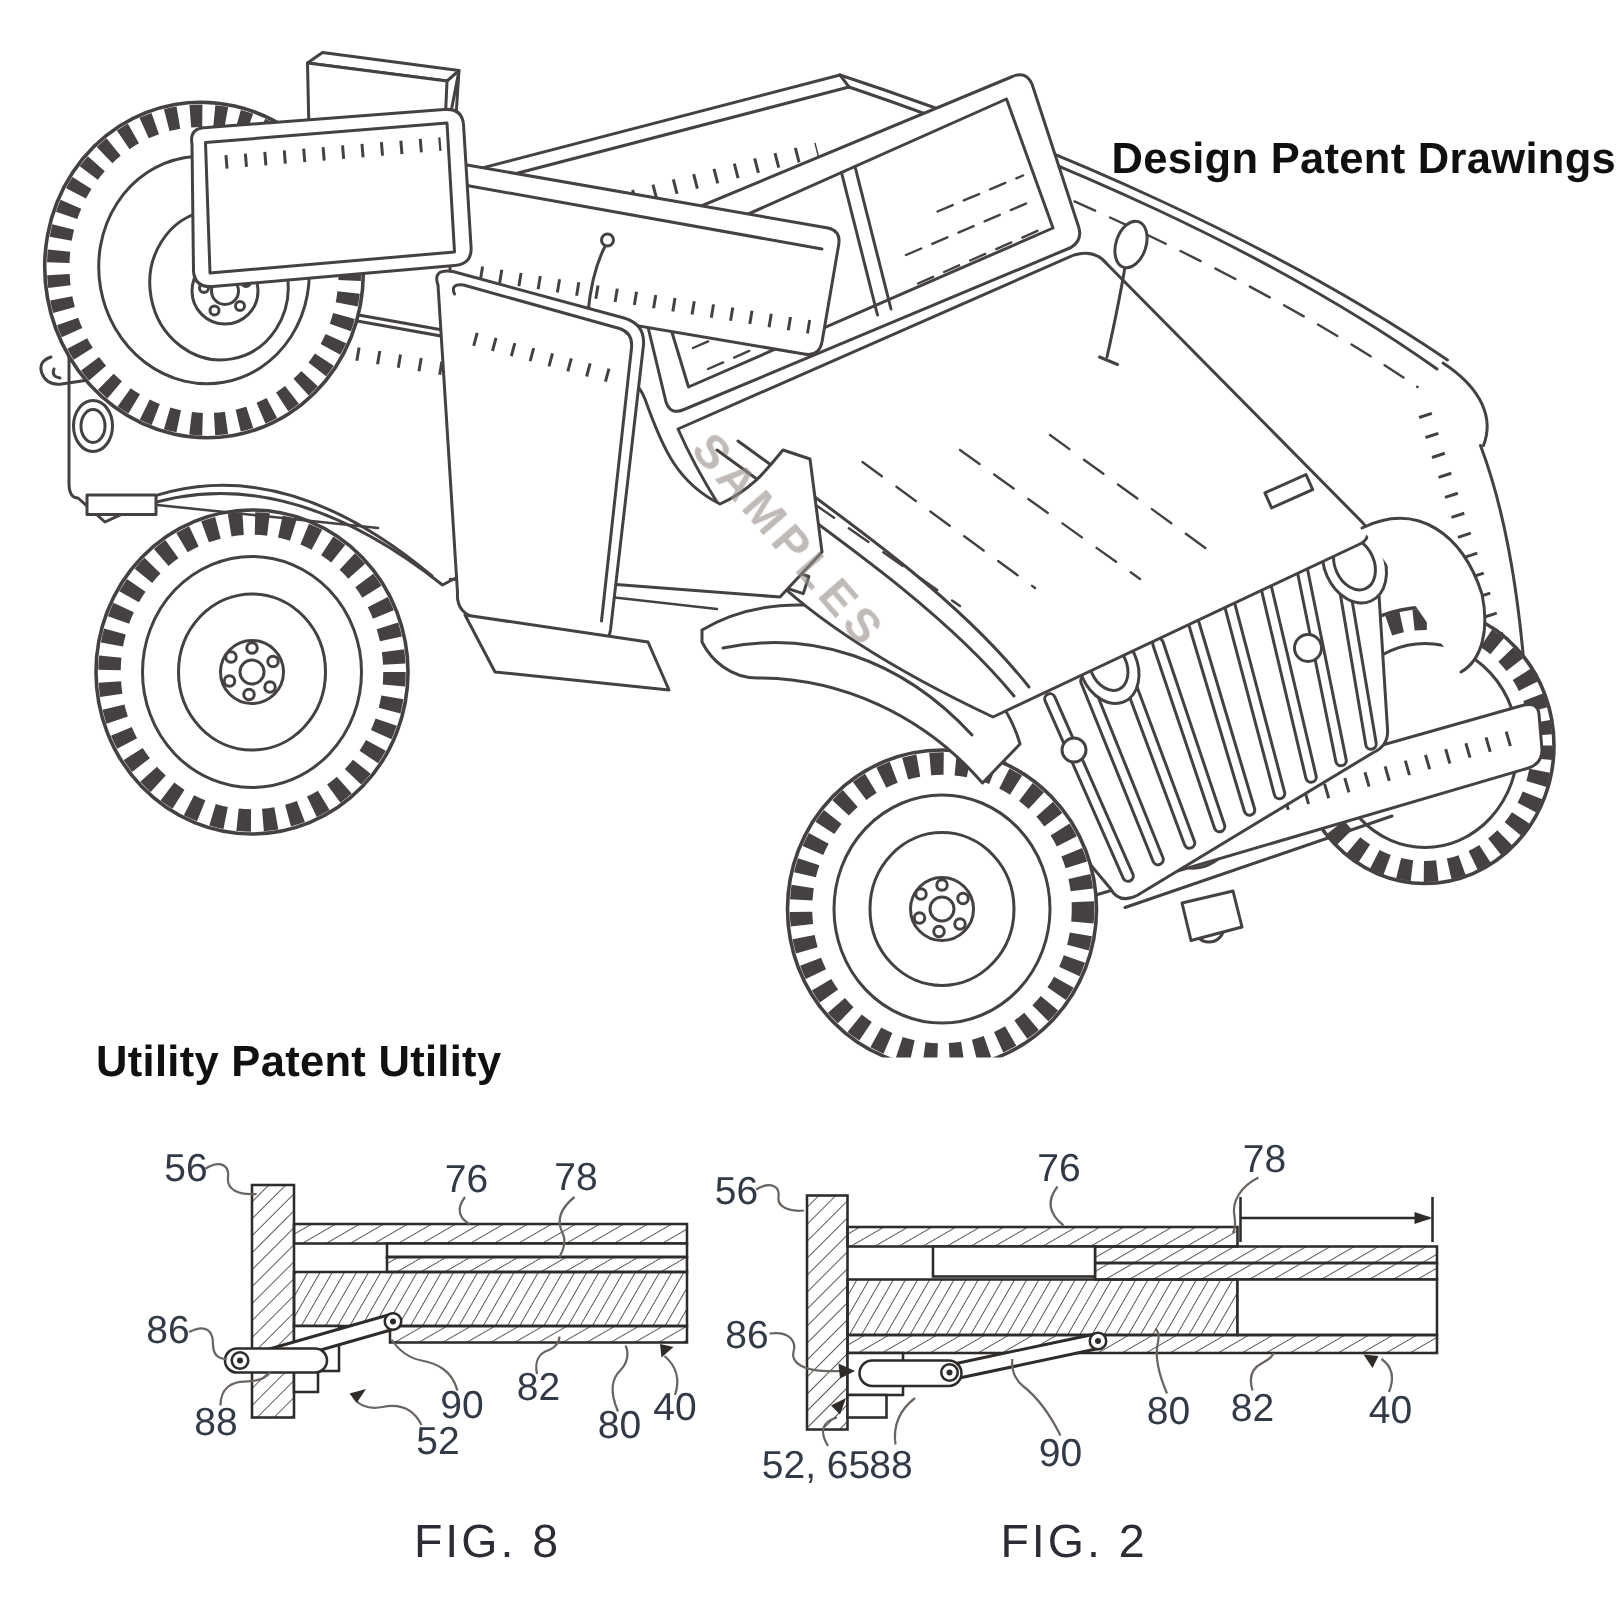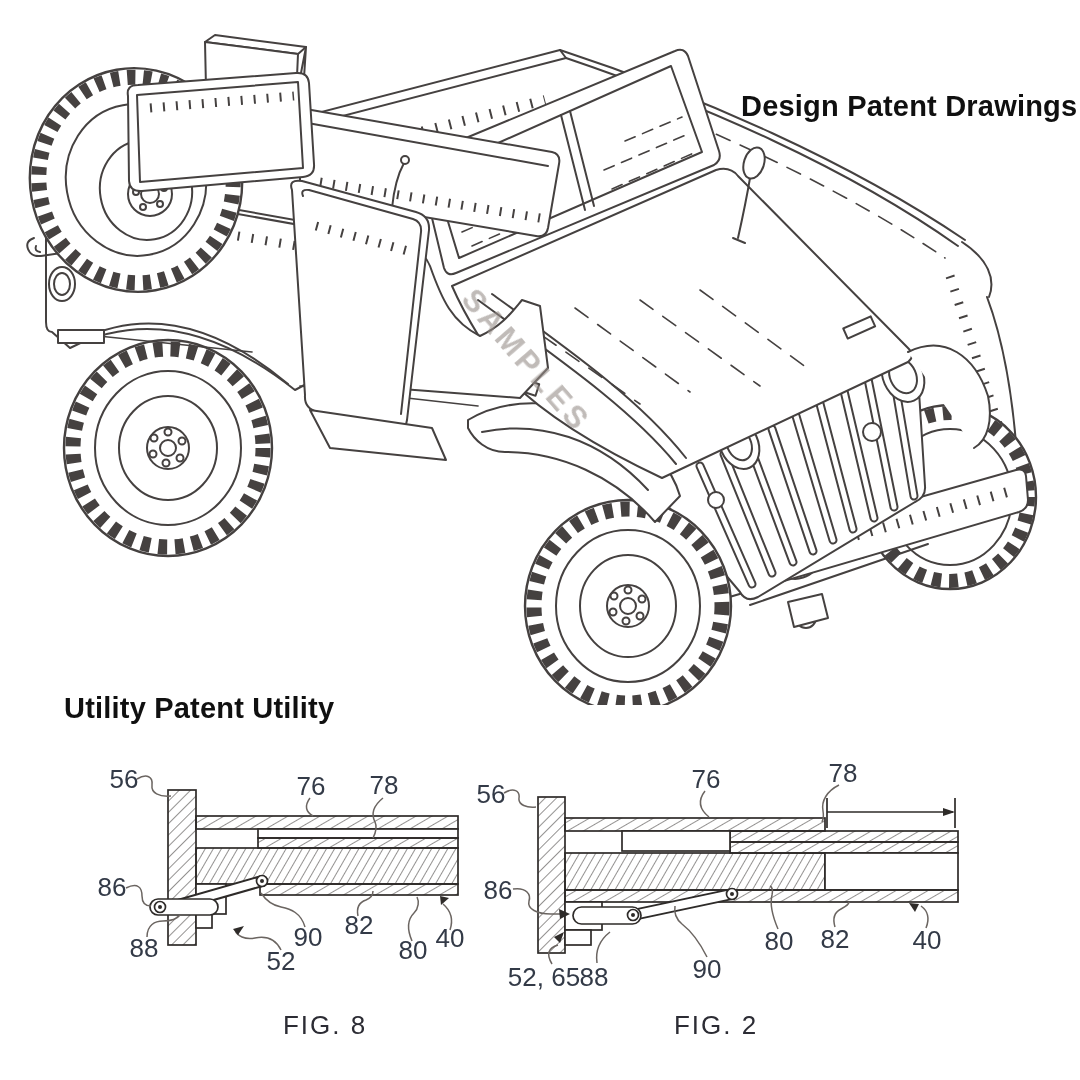--- a/index.html
+++ b/index.html
@@ -10,21 +10,21 @@
   #design-title{left:741px;top:90px;}
   #utility-title{left:64px;top:692px;}
   .watermark{position:absolute;left:481px;top:282px;transform:rotate(49deg);transform-origin:0 0;
              font-size:31px;font-weight:700;letter-spacing:4px;color:rgba(150,141,136,.6);
              filter:blur(.5px);white-space:nowrap;}
   .figure{position:absolute;}
   #fig8{left:85px;top:748px;width:400px;height:330px;}
   #fig9{left:470px;top:748px;width:510px;height:330px;}
   .figure svg{left:0;top:0;}
   .ref{position:absolute;transform:translate(-50%,-50%);font-size:26px;color:#333a47;white-space:nowrap;}
-  .caption{position:absolute;transform:translate(-50%,0);font-size:26px;letter-spacing:2px;color:#2c2c34;white-space:nowrap;}
+  .caption{position:absolute;transform:translate(-50%,0);font-size:31px;letter-spacing:2px;color:#2c2c34;white-space:nowrap;}
 </style>
 </head>
 <body>
 
 <div id="canvas">
 
   <svg id="jeep" width="1080" height="705" viewBox="0 0 1080 705">
     <g stroke="#454140" stroke-width="2" fill="none" stroke-linecap="round" stroke-linejoin="round">
 
       <g>
@@ -266,21 +266,21 @@
         <path d="M148,181 l11,-3 l-6,9 Z" fill="#2e2b29" stroke="none"></path>
         <path d="M355,148 l9,2 l-8,7 Z" fill="#2e2b29" stroke="none"></path>
       </g>
     </svg>
     <span class="ref" style="left:39px;top:31px">56</span>
     <span class="ref" style="left:226px;top:38px">76</span>
     <span class="ref" style="left:299px;top:37px">78</span>
     <span class="ref" style="left:27px;top:139px">86</span>
     <span class="ref" style="left:59px;top:200px">88</span>
     <span class="ref" style="left:223px;top:189px">90</span>
-    <span class="ref" style="left:196px;top:213px">52</span>
+    <span class="ref" style="left:207px;top:213px">52</span>
     <span class="ref" style="left:274px;top:177px">82</span>
     <span class="ref" style="left:328px;top:202px">80</span>
     <span class="ref" style="left:365px;top:190px">40</span>
     <div class="caption" style="left:240px;top:262px">FIG. 8</div>
   </div>
 
   <div id="fig9" class="figure">
     <svg width="510" height="260" viewBox="0 0 510 260">
       <defs>
         <pattern id="w9" width="8" height="8" patternUnits="userSpaceOnUse" patternTransform="rotate(45)">

